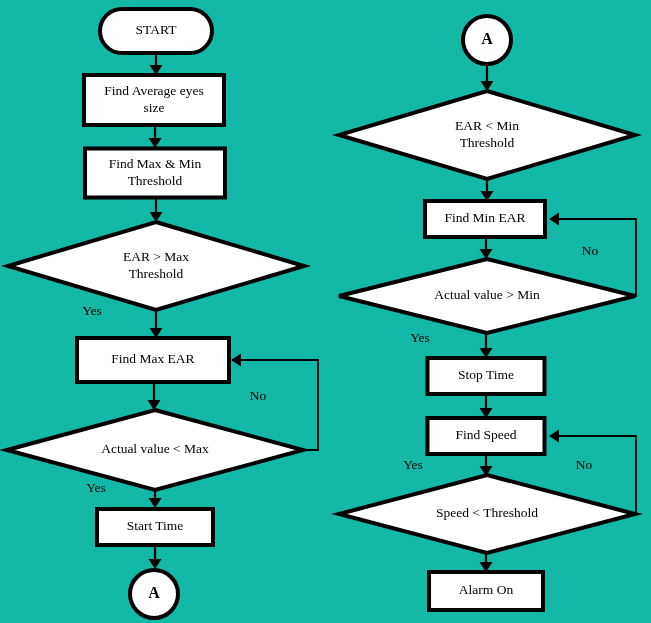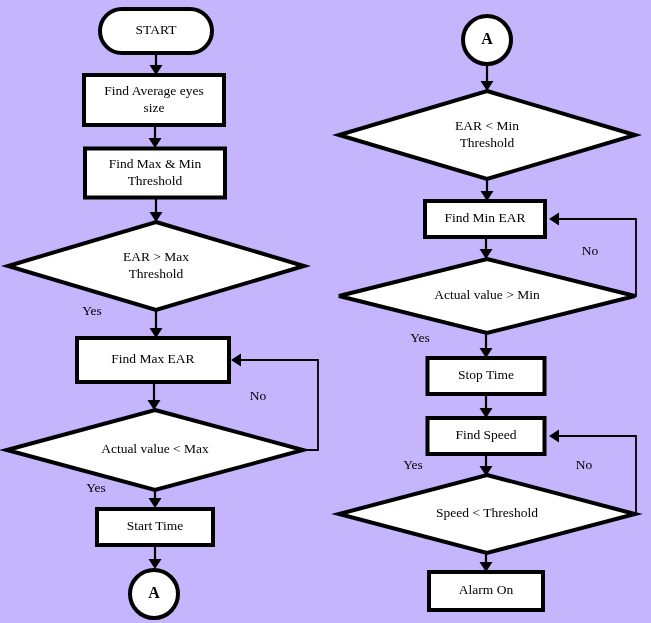--- a/index.html
+++ b/index.html
@@ -4,21 +4,21 @@
 <style>
   html, body {
     margin: 0;
     padding: 0;
     background: #ffffff;
   }
   #flowchart-root {
     position: relative;
     width: 651px;
     height: 623px;
-    background: #c4b5fd;
+    background: #14b8a6;
     font-family: "Liberation Serif", "DejaVu Serif", serif;
     overflow: hidden;
     text-align: right;
   }
   svg#flow-svg {
     position: absolute;
     top: 0;
     left: 0;
     width: 651px;
     height: 623px;

